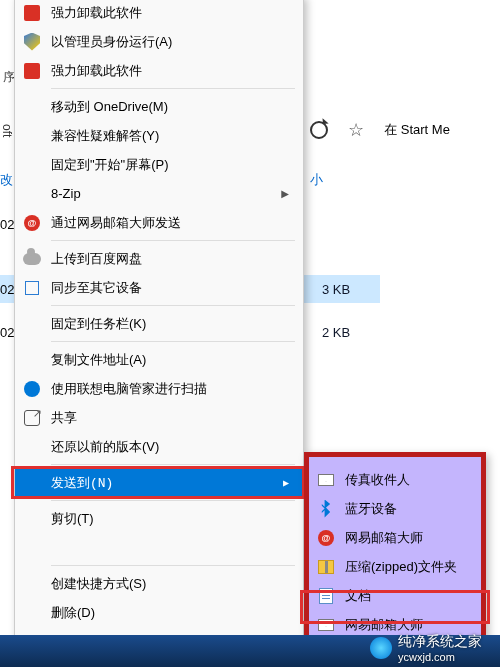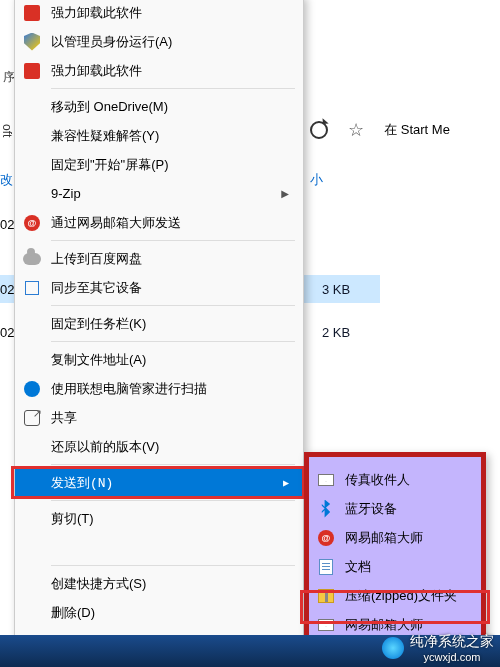--- a/index.html
+++ b/index.html
@@ -155,30 +155,29 @@
     .ic-doc::after{content:"";position:absolute;top:3px;left:2px;right:2px;height:1px;background:#5a8fc7;box-shadow:0 3px #5a8fc7,0 6px #5a8fc7}
     .ic-zip{width:16px;height:14px;background:#f5c842;border:1px solid #c99a20;position:relative}
     .ic-zip::after{content:"";position:absolute;left:6px;top:0;bottom:0;width:3px;background:#888}
     .ic-monitor{width:16px;height:12px;background:#0078d7;border-radius:1px;position:relative}
     .ic-monitor::after{content:"";position:absolute;bottom:-3px;left:5px;width:6px;height:3px;background:#555}
     .ic-share{width:16px;height:16px;border-radius:3px;border:1.5px solid #555;position:relative}
     .ic-share::after{content:"↗";position:absolute;top:-4px;right:-3px;font-size:11px;color:#555}
     .ic-uninstall-red{width:16px;height:16px;background:#d93025;border-radius:2px}
     .watermark {
       position: absolute;
-      right: 6px;
+      right: 18px;
       bottom: 4px;
       display: flex;
       align-items: center;
       gap: 6px;
       font-size: 14px;
       color: #fff;
       text-shadow: 0 0 3px rgba(0,0,0,0.8);
       z-index: 30;
-      text-align: center;
     }
     .watermark .logo {
       width: 22px; height: 22px;
       background: radial-gradient(circle,#5bd6ff,#0078d7);
       border-radius: 50%;
     }
     .taskbar {
       position: absolute;
       left: 0; right: 0; bottom: 0;
       height: 32px;
@@ -250,21 +249,21 @@
     <div class="menu-item">
       <span class="menu-icon"></span>
       <span class="menu-label">兼容性疑难解答(Y)</span>
     </div>
     <div class="menu-item">
       <span class="menu-icon"></span>
       <span class="menu-label">固定到"开始"屏幕(P)</span>
     </div>
     <div class="menu-item">
       <span class="menu-icon"></span>
-      <span class="menu-label">9-Zip</span>
+      <span class="menu-label">8-Zip</span>
       <span class="menu-arrow">▶</span>
     </div>
     <div class="menu-item">
       <span class="menu-icon">
         <span class="ic-circle-red">@</span>
       </span>
       <span class="menu-label">通过网易邮箱大师发送</span>
     </div>
     <div class="separator"></div>
     <div class="menu-item">
@@ -351,29 +350,29 @@
       <span class="menu-label">蓝牙设备</span>
     </div>
     <div class="menu-item">
       <span class="menu-icon">
         <span class="ic-circle-red">@</span>
       </span>
       <span class="menu-label">网易邮箱大师</span>
     </div>
     <div class="menu-item">
       <span class="menu-icon">
+        <span class="ic-zip"></span>
+      </span>
+      <span class="menu-label">压缩(zipped)文件夹</span>
+    </div>
+    <div class="menu-item">
+      <span class="menu-icon">
         <span class="ic-doc"></span>
       </span>
       <span class="menu-label">文档</span>
-    </div>
-    <div class="menu-item">
-      <span class="menu-icon">
-        <span class="ic-zip"></span>
-      </span>
-      <span class="menu-label">压缩(zipped)文件夹</span>
     </div>
     <div class="menu-item">
       <span class="menu-icon">
         <span class="ic-mail"></span>
       </span>
       <span class="menu-label">网易邮箱大师</span>
     </div>
     <div class="menu-item">
       <span class="menu-icon">
         <span class="ic-monitor"></span>

